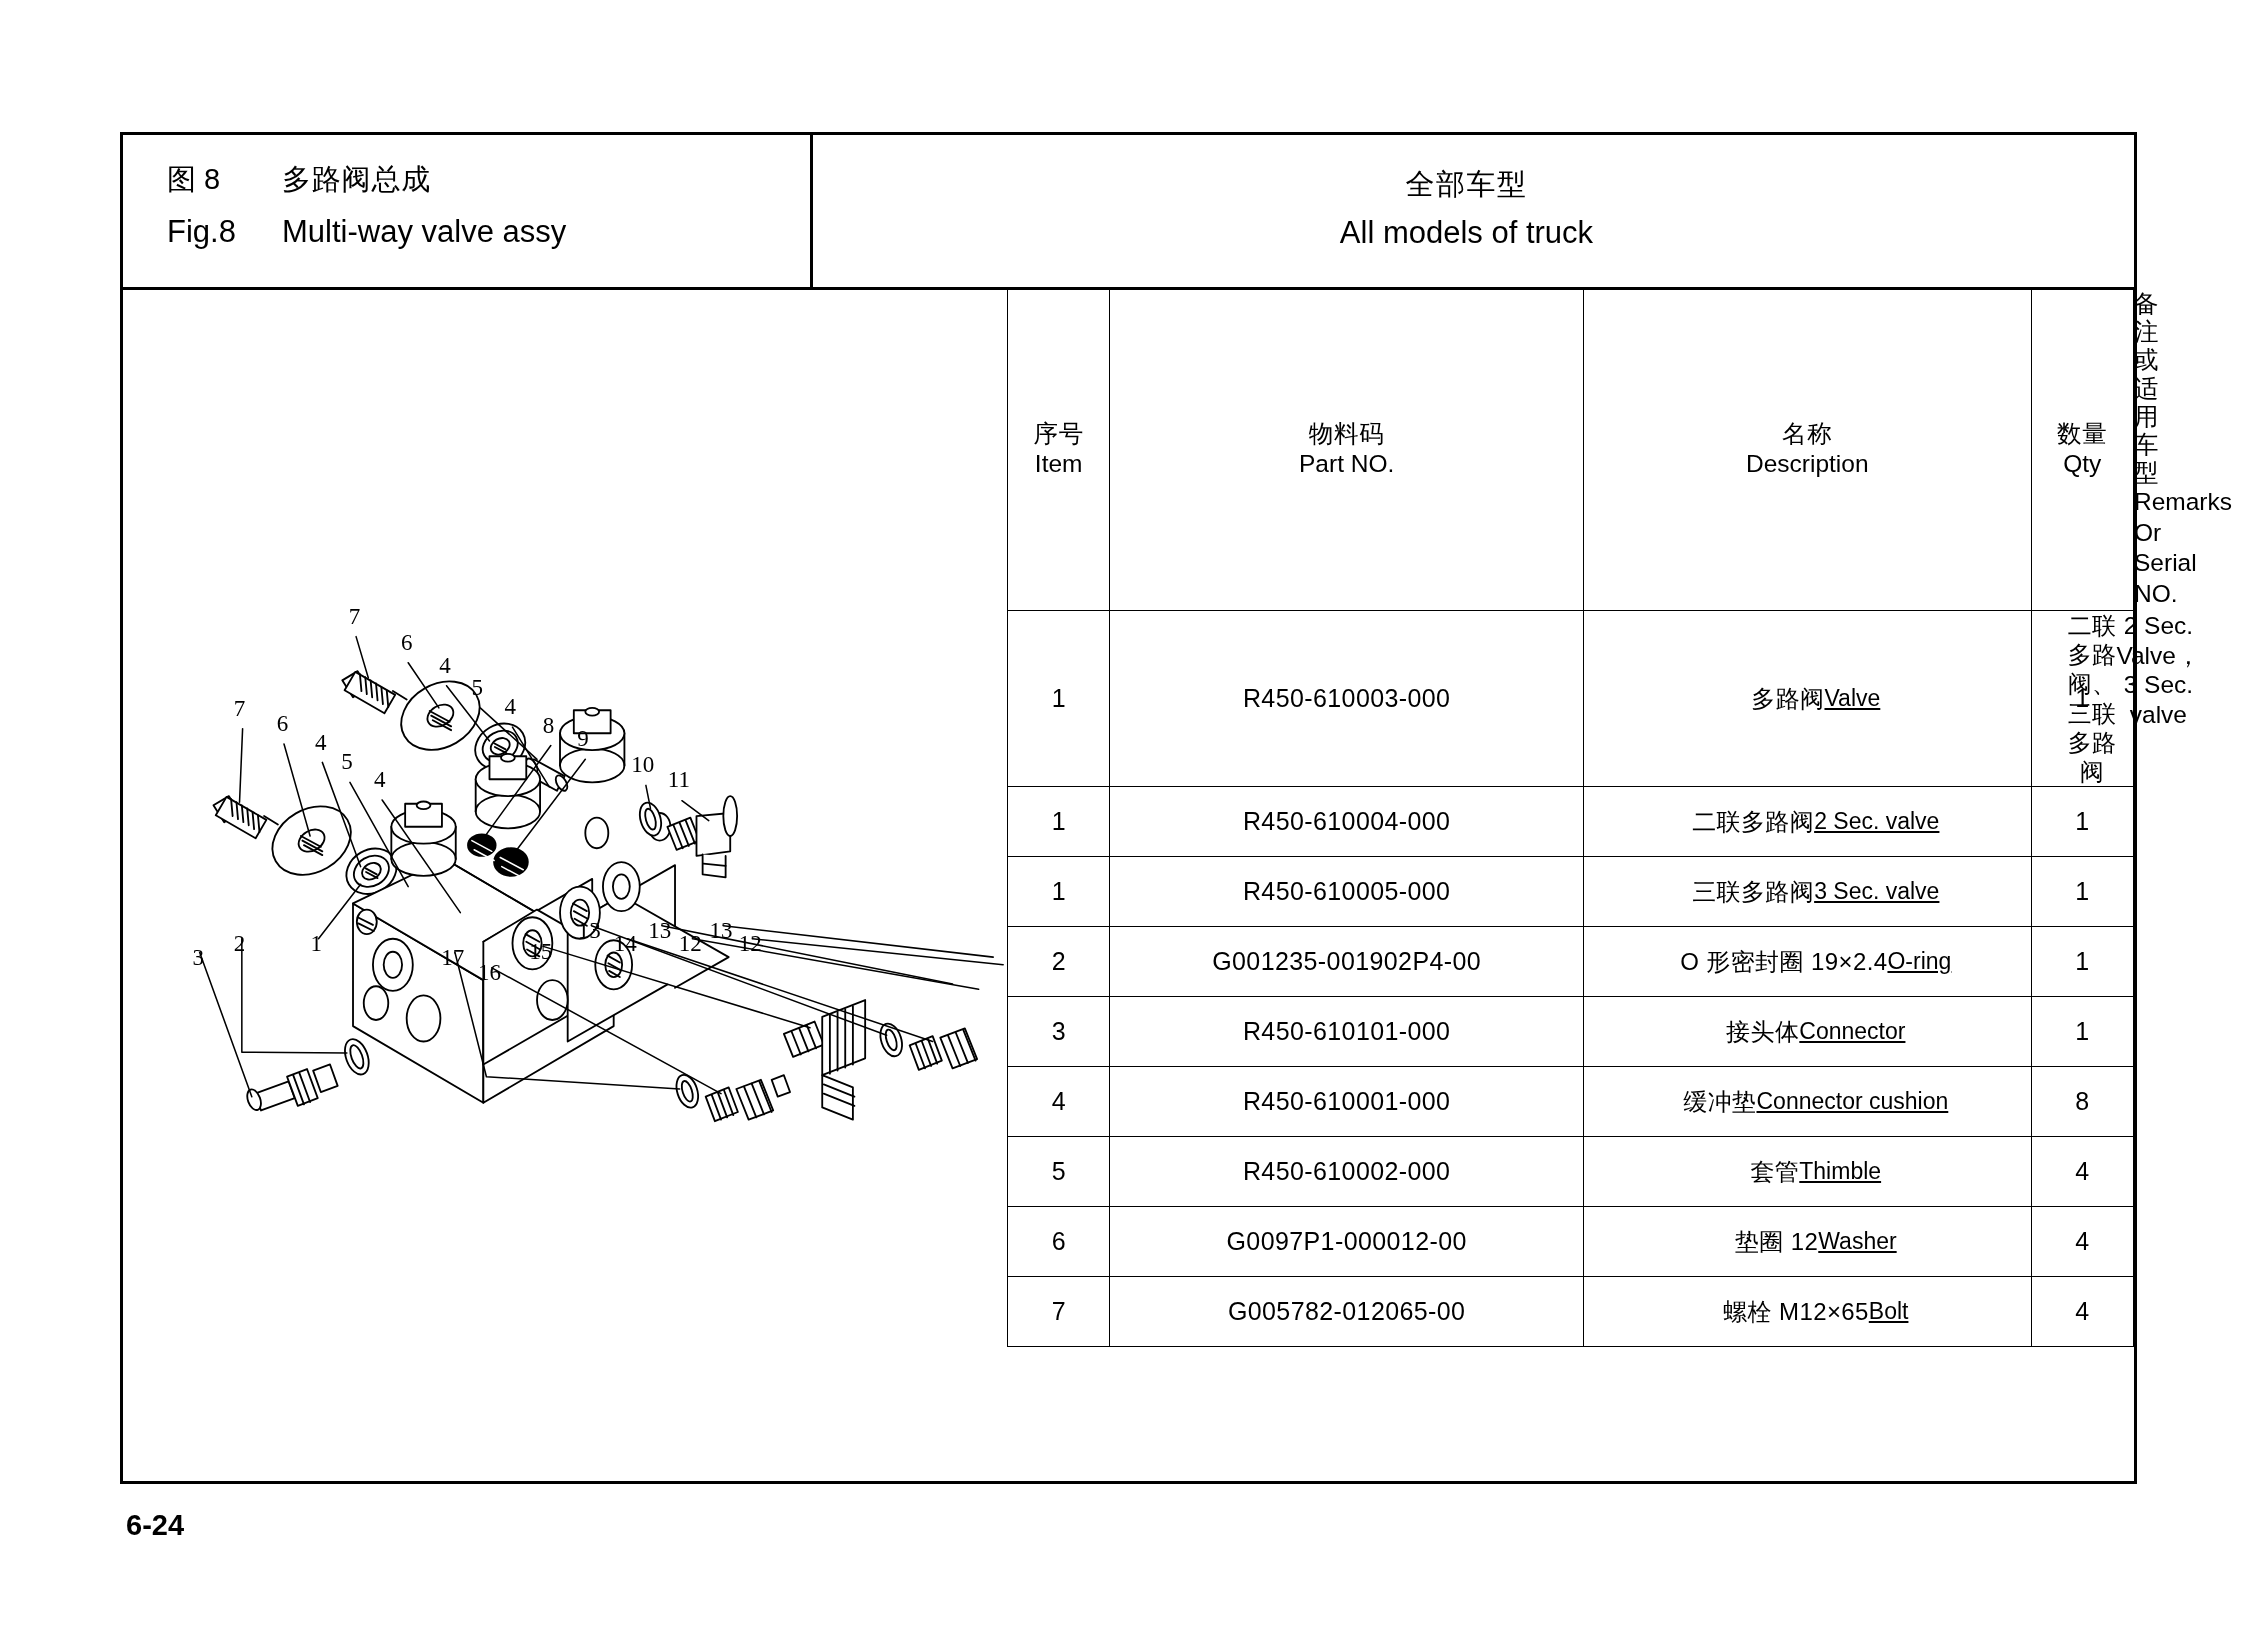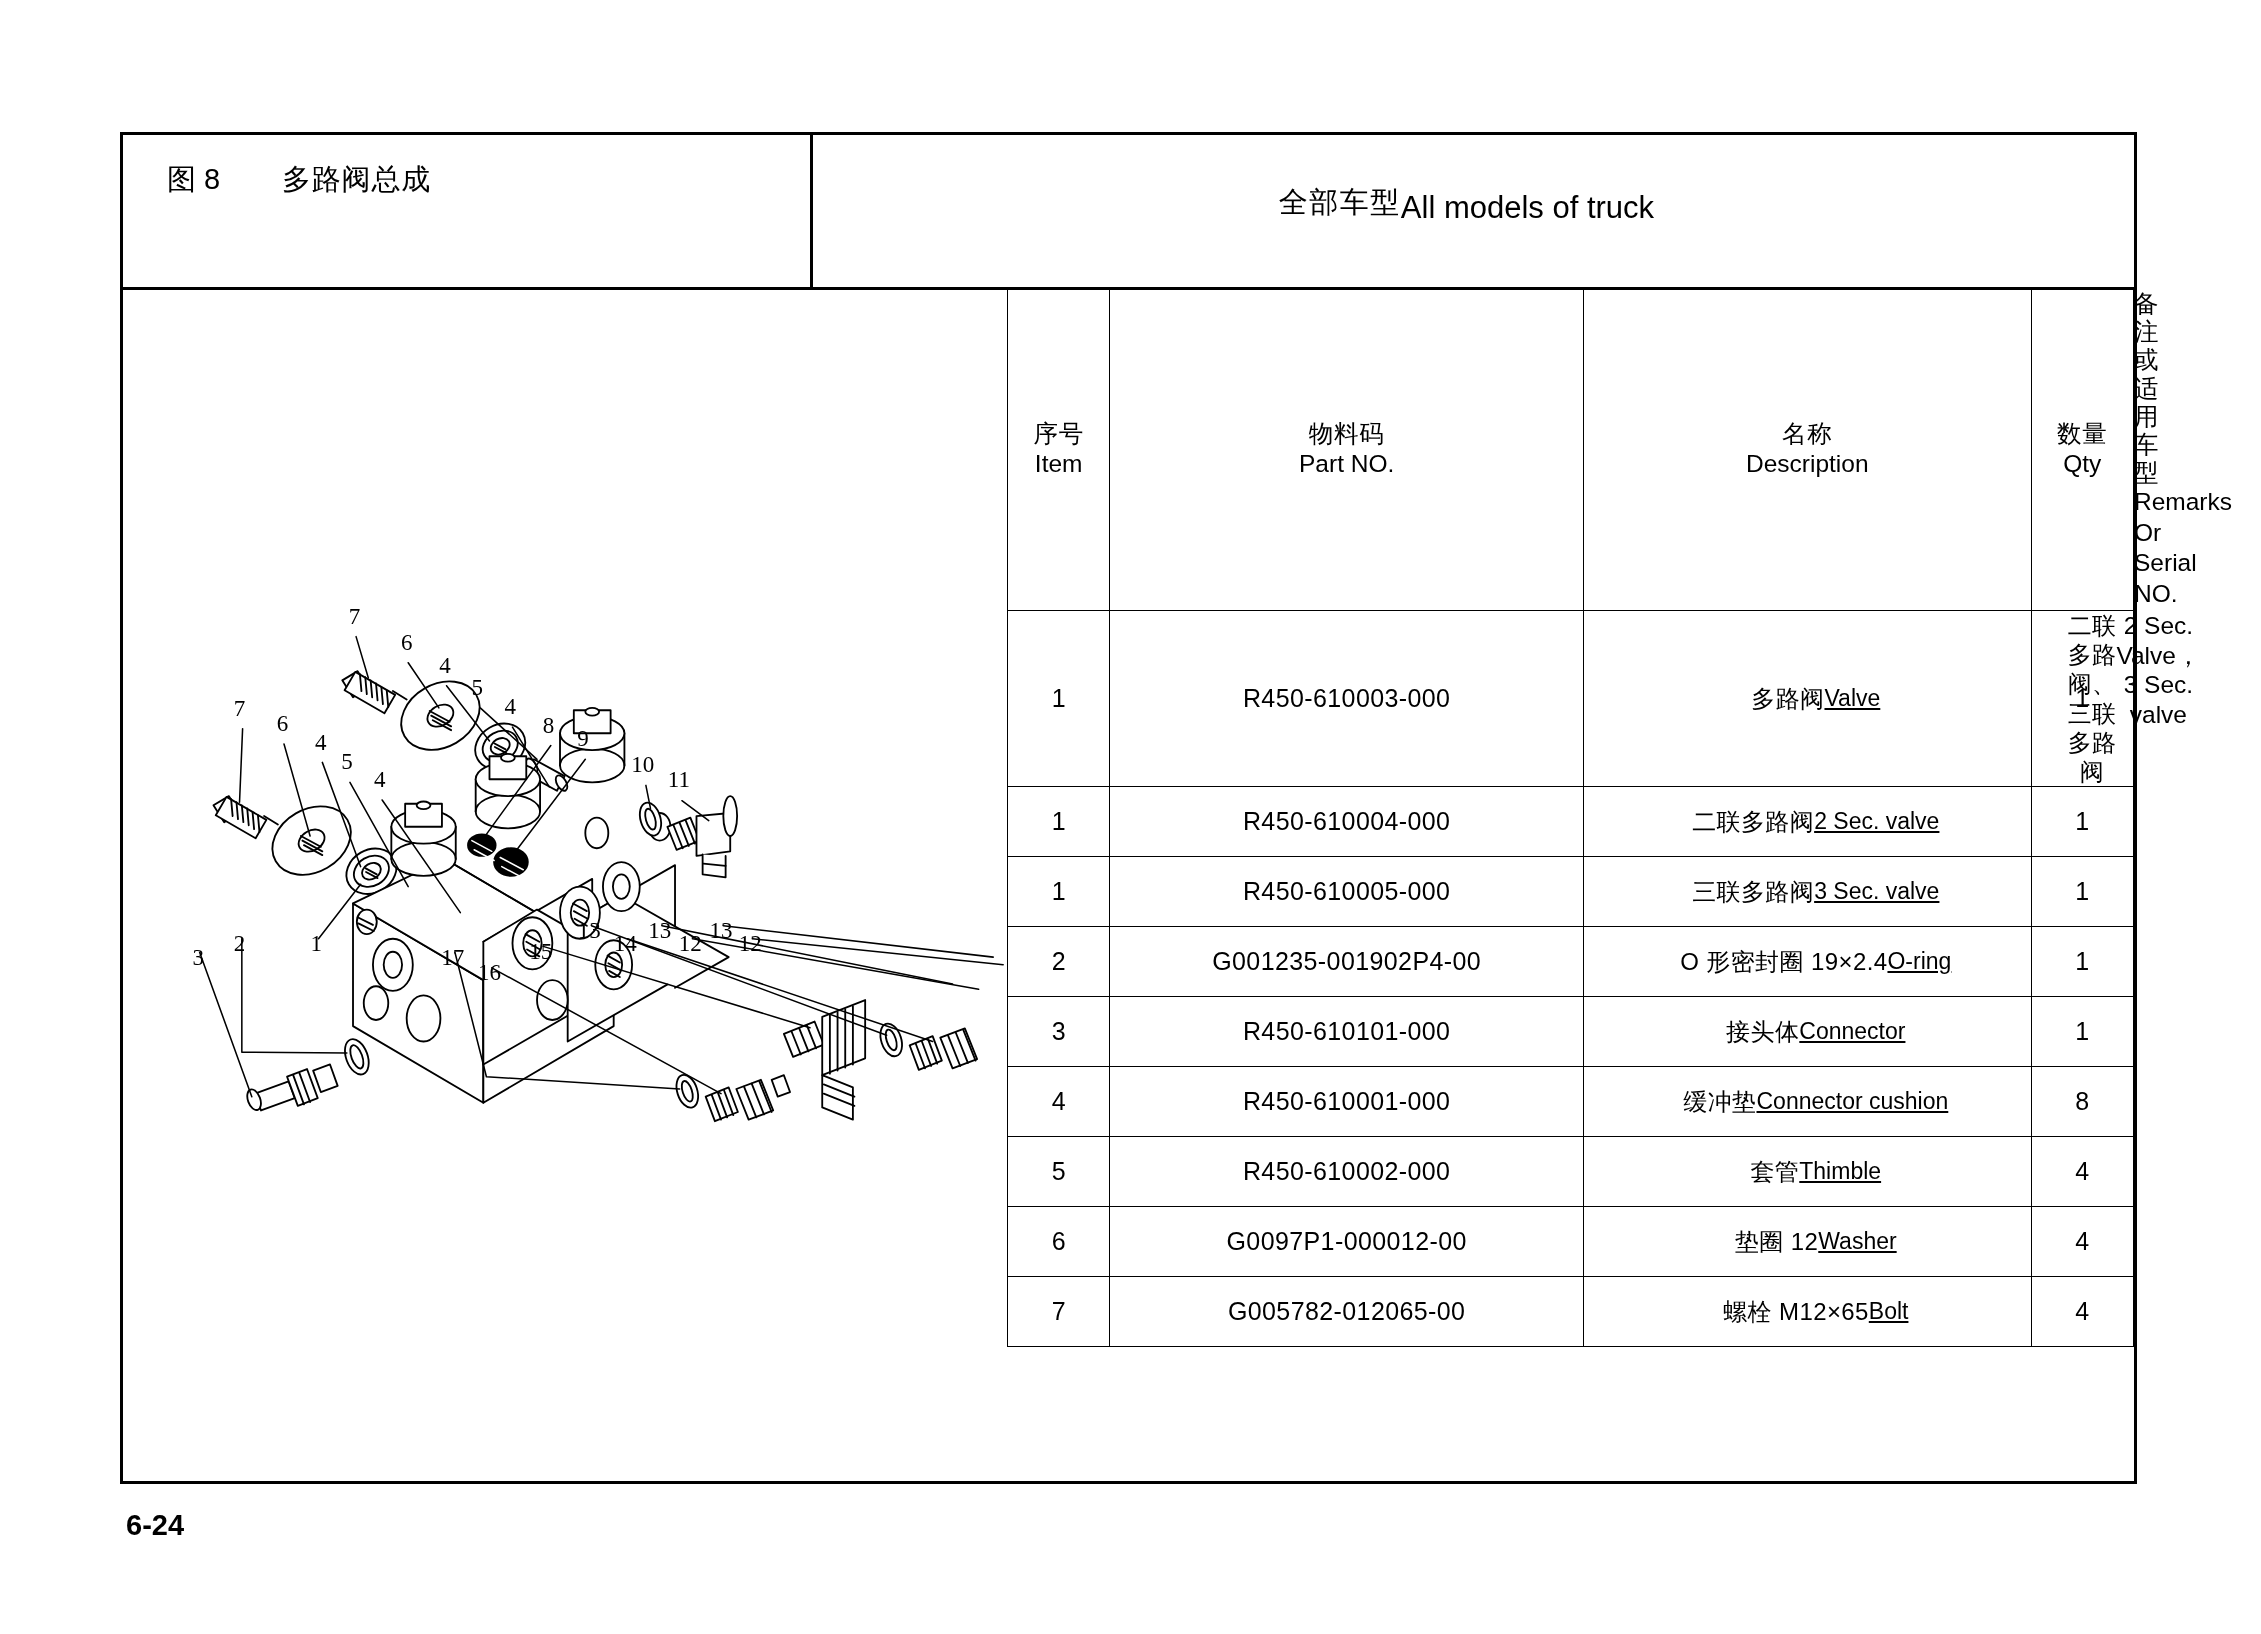--- a/index.html
+++ b/index.html
@@ -38,21 +38,21 @@
   }
   #title-left {
     width: 690px;
     border-right: 3.1px solid #000;
     box-sizing: border-box;
     padding: 24.5px 0 0 44px;
   }
   #title-right {
     flex: 1;
     display: flex;
-    flex-direction: row;
+    flex-direction: column;
     align-items: center;
     justify-content: center;
     padding-bottom: 6.1px;
     border-radius: 29px;
   }
   .fig-line {
     display: flex;
     align-items: baseline;
     white-space: nowrap;
   }
@@ -158,20 +158,24 @@
 <body>
 
 <div id="page-frame">
 
   <div id="title-bar">
 
     <div id="title-left">
       <div class="fig-line row1">
         <span class="fig-num-cn">图 8</span>
         <span class="fig-cn">多路阀总成</span>
+      </div>
+      <div class="fig-line">
+        <span class="fig-num-en">Fig.8</span>
+        <span class="fig-en">Multi-way valve assy</span>
       </div>
     </div>
 
     <div id="title-right">
       <div class="model-cn">全部车型</div>
       <div class="model-en">All models of truck</div>
     </div>
 
   </div>
 

